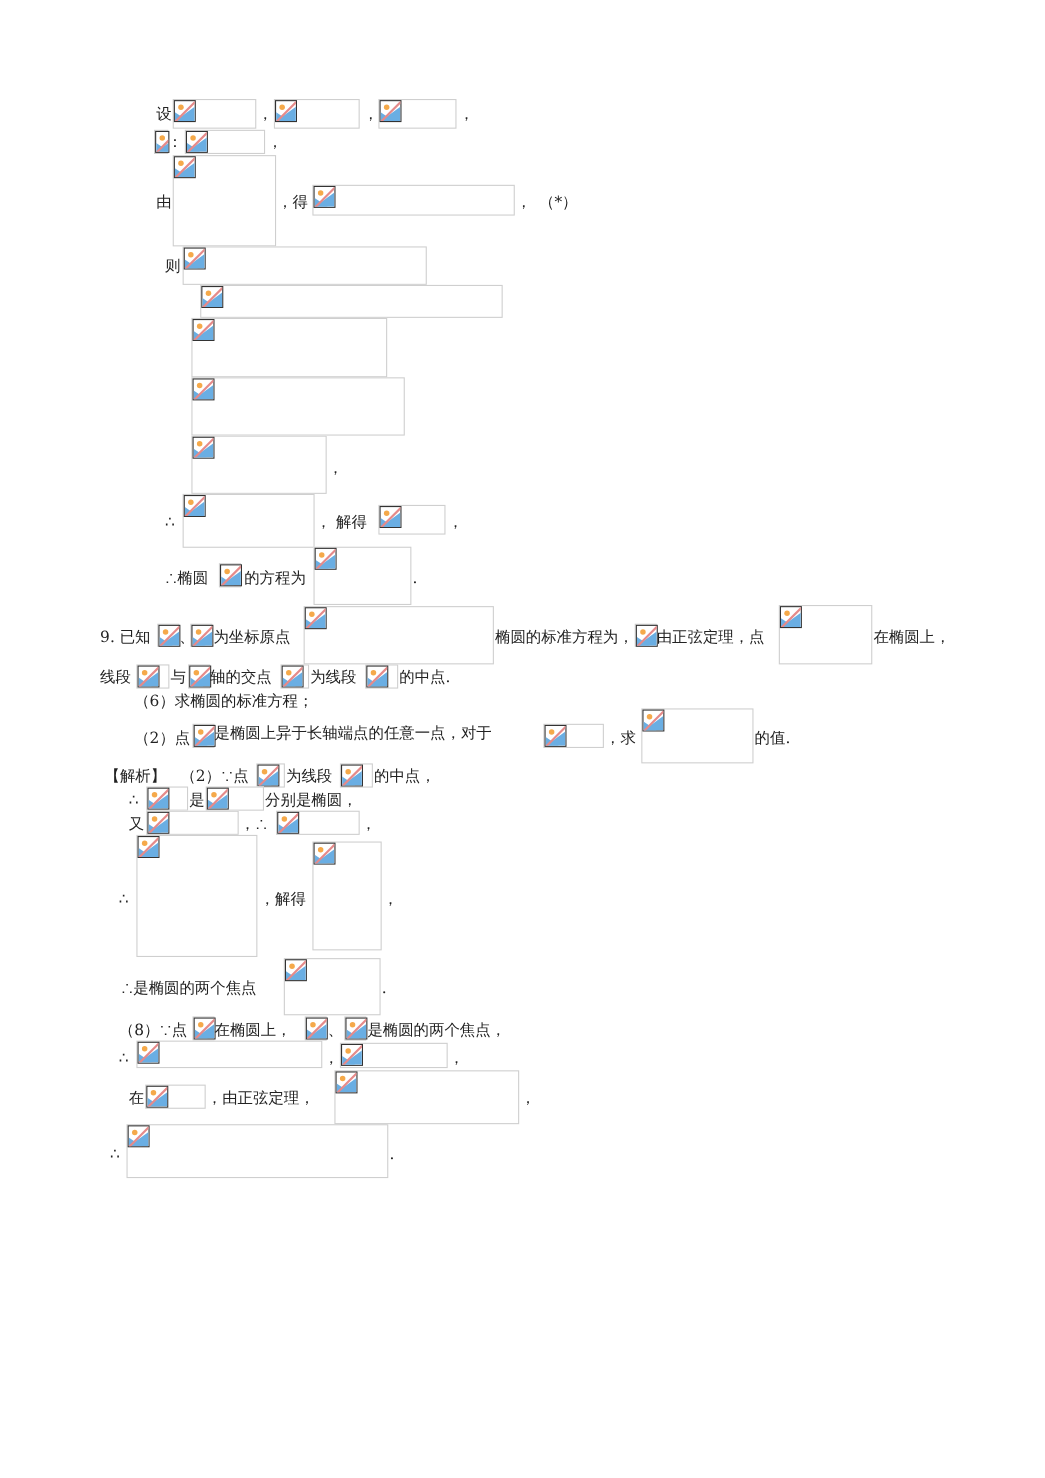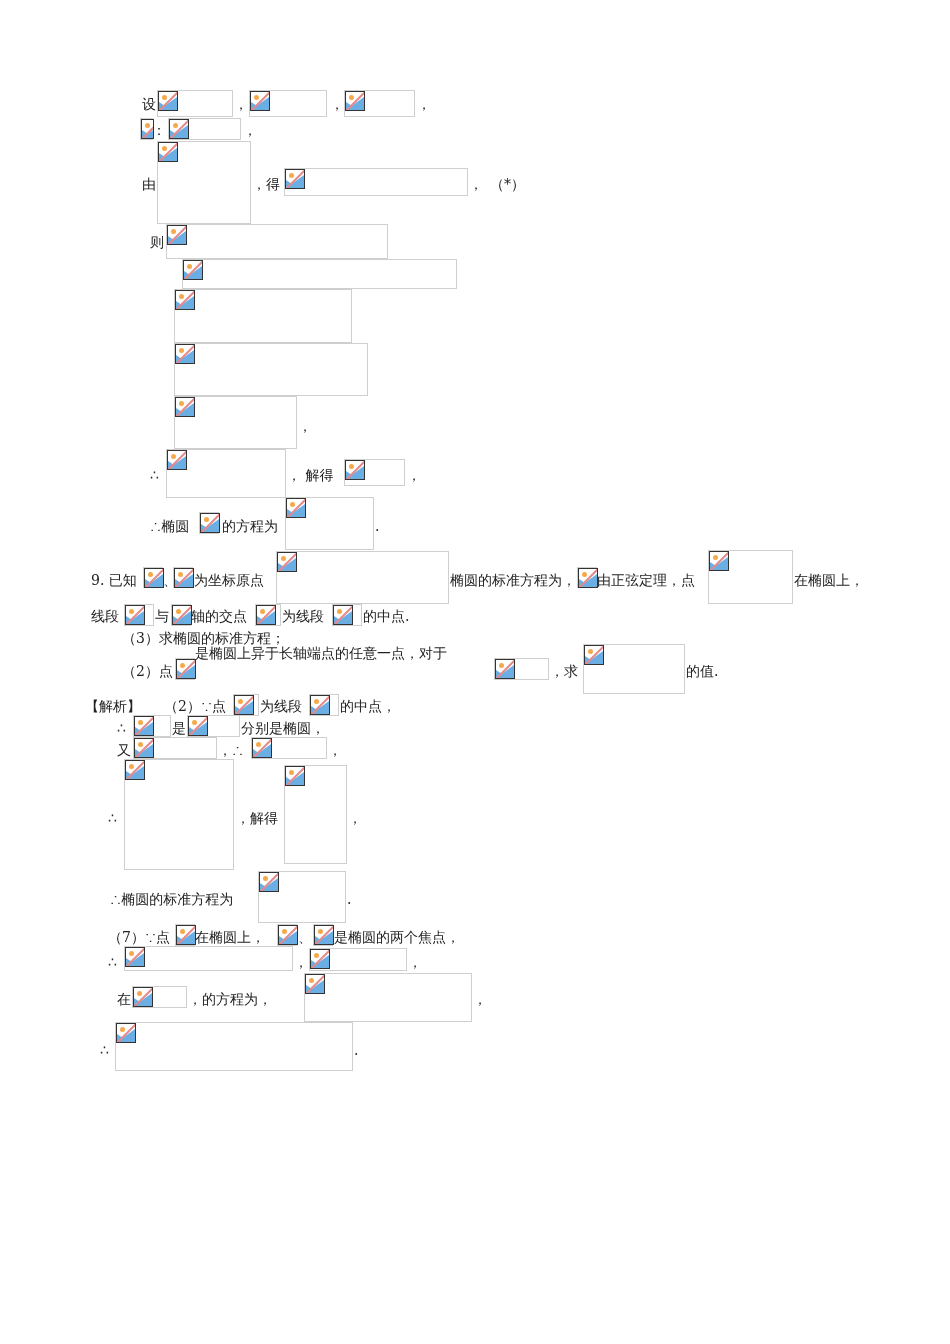--- a/index.html
+++ b/index.html
@@ -252,52 +252,52 @@
 <div class="img" style="left:332px;top:604px;width:30px;height:22px">
     <span class="ico" style="width: 20px; height: 20px;">
       <span class="mt"></span>
       <span class="mt2"></span>
       <span class="sun"></span>
       <span class="slash"></span>
     </span>
   </div>
 <span class="t" style="left:363px;top:608px">的中点.</span>
 
-<span class="t" style="left:122px;top:630px">（3）求椭圆的标准方程；</span>
+<span class="t" style="left:122px;top:630px">（6）求椭圆的标准方程；</span>
 
 <span class="t" style="left:122px;top:663px">（2）点</span>
 <div class="img" style="left:175px;top:658px;width:20px;height:22px">
     <span class="ico" style="width: 20px; height: 20px;">
       <span class="mt"></span>
       <span class="mt2"></span>
       <span class="sun"></span>
       <span class="slash"></span>
     </span>
   </div>
-<span class="t" style="left:195px;top:645px">是椭圆上异于长轴端点的任意一点，对于</span>
+<span class="t" style="left:195px;top:659px">是椭圆上异于长轴端点的任意一点，对于</span>
 <div class="img" style="left:494px;top:658px;width:55px;height:22px">
     <span class="ico" style="width: 20px; height: 20px;">
       <span class="mt"></span>
       <span class="mt2"></span>
       <span class="sun"></span>
       <span class="slash"></span>
     </span>
   </div>
 <span class="t" style="left:550px;top:663px">，求</span>
 <div class="img" style="left:583px;top:644px;width:102px;height:50px">
     <span class="ico" style="width: 20px; height: 20px;">
       <span class="mt"></span>
       <span class="mt2"></span>
       <span class="sun"></span>
       <span class="slash"></span>
     </span>
   </div>
 <span class="t" style="left:686px;top:663px">的值.</span>
 
-<span class="t" style="left:85px;top:698px">【解析】</span>
+<span class="t" style="left:95px;top:698px">【解析】</span>
 <span class="t" style="left:164px;top:698px">（2）∵点</span>
 <div class="img" style="left:233px;top:694px;width:26px;height:22px">
     <span class="ico" style="width: 20px; height: 20px;">
       <span class="mt"></span>
       <span class="mt2"></span>
       <span class="sun"></span>
       <span class="slash"></span>
     </span>
   </div>
 <span class="t" style="left:260px;top:698px">为线段</span>
@@ -364,32 +364,32 @@
 <div class="img" style="left:284px;top:765px;width:63px;height:99px">
     <span class="ico" style="width: 20px; height: 20px;">
       <span class="mt"></span>
       <span class="mt2"></span>
       <span class="sun"></span>
       <span class="slash"></span>
     </span>
   </div>
 <span class="t" style="left:348px;top:810px">，</span>
 
-<span class="t" style="left:110px;top:891px">∴椭圆的标准方程为</span>
+<span class="t" style="left:110px;top:891px">∴是椭圆的两个焦点</span>
 <div class="img" style="left:258px;top:871px;width:88px;height:52px">
     <span class="ico" style="width: 20px; height: 20px;">
       <span class="mt"></span>
       <span class="mt2"></span>
       <span class="sun"></span>
       <span class="slash"></span>
     </span>
   </div>
 <span class="t" style="left:347px;top:891px">.</span>
 
-<span class="t" style="left:108px;top:929px">（7）∵点</span>
+<span class="t" style="left:108px;top:929px">（8）∵点</span>
 <div class="img" style="left:175px;top:924px;width:20px;height:22px">
     <span class="ico" style="width: 20px; height: 20px;">
       <span class="mt"></span>
       <span class="mt2"></span>
       <span class="sun"></span>
       <span class="slash"></span>
     </span>
   </div>
 <span class="t" style="left:195px;top:929px">在椭圆上，</span>
 <div class="img" style="left:277px;top:924px;width:20px;height:22px">
@@ -433,21 +433,21 @@
 
 <span class="t" style="left:117px;top:991px">在</span>
 <div class="img" style="left:132px;top:986px;width:55px;height:22px">
     <span class="ico" style="width: 20px; height: 20px;">
       <span class="mt"></span>
       <span class="mt2"></span>
       <span class="sun"></span>
       <span class="slash"></span>
     </span>
   </div>
-<span class="t" style="left:188px;top:991px">，的方程为，</span>
+<span class="t" style="left:188px;top:991px">，由正弦定理，</span>
 <div class="img" style="left:304px;top:973px;width:168px;height:49px">
     <span class="ico" style="width: 20px; height: 20px;">
       <span class="mt"></span>
       <span class="mt2"></span>
       <span class="sun"></span>
       <span class="slash"></span>
     </span>
   </div>
 <span class="t" style="left:473px;top:991px">，</span>
 

